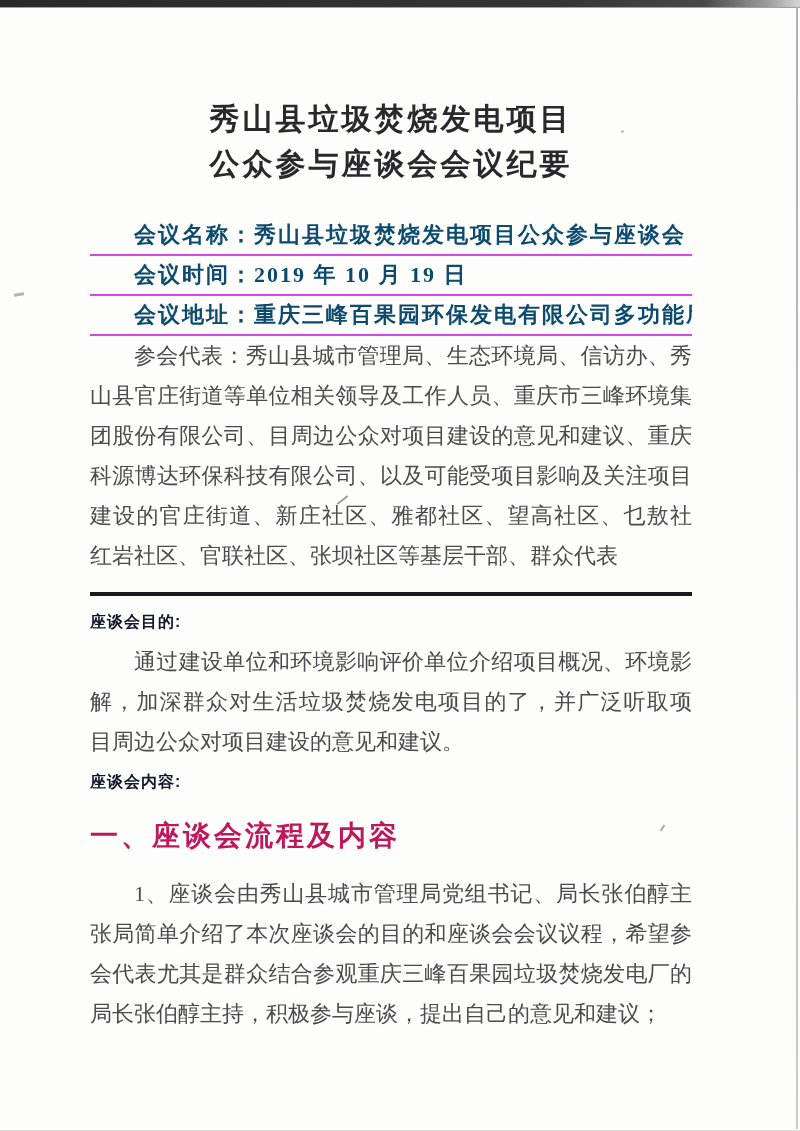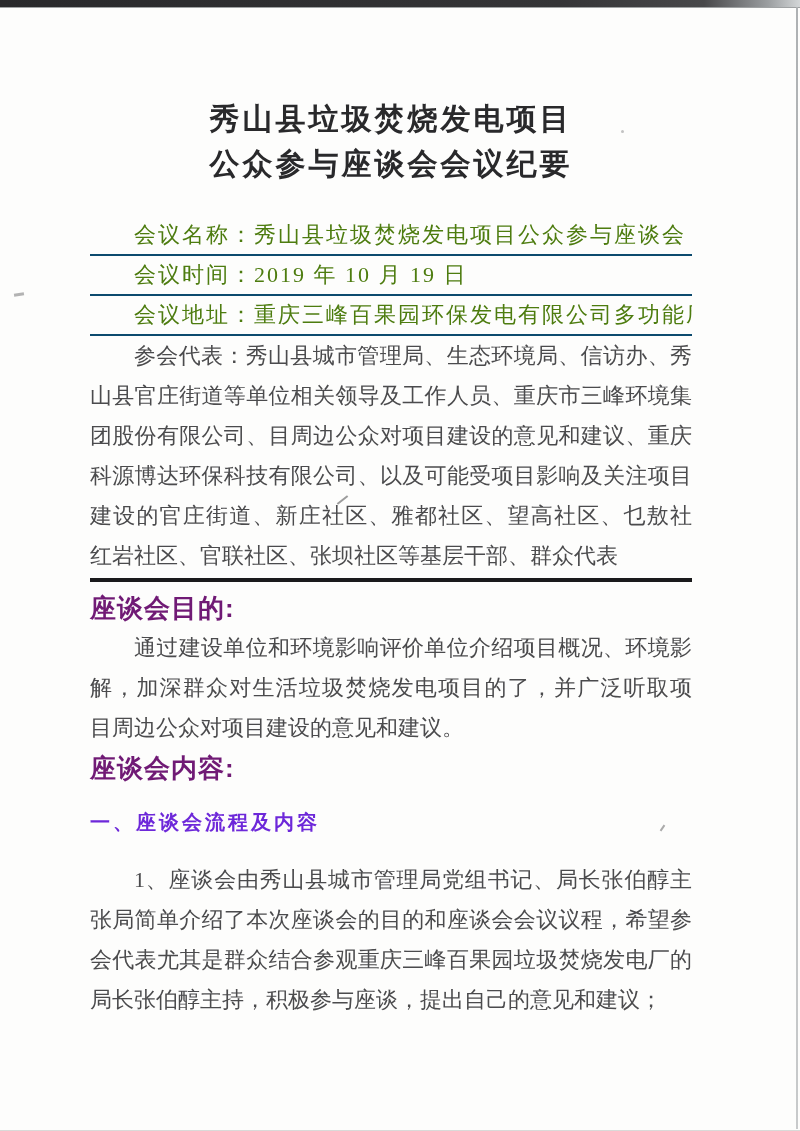--- a/index.html
+++ b/index.html
@@ -31,44 +31,44 @@
 
   .doc-title {
     margin:88px 0 0 0; text-align:center;
     font-size:30px; font-weight:bold; line-height:45px; letter-spacing:3px;
     color:#29292b;
   }
   .doc-title .title-line { display:block; }
 
   .info-table { margin-top:32px; }
   .info-row {
-    height:36px; line-height:34px; border-bottom:2px solid #0c4a6e;
-    font-size:22px; letter-spacing:2px; color:#4d7c0f; text-indent:44px;
-    white-space:nowrap; overflow:hidden;
+    height:36px; line-height:34px; border-bottom:2px solid #d946ef;
+    font-size:22px; letter-spacing:2px; color:#0c4a6e; text-indent:44px;
+    white-space:nowrap; overflow:hidden;font-weight:bold;
   }
   .info-row + .info-row { height:38px; line-height:38px; }
 
-  .participants { border-bottom:4px solid #1a1a1c; padding-bottom:2px; }
+  .participants { border-bottom:4px solid #1a1a1c; padding-bottom:16px; }
 
   .jline {
     height:40px; line-height:40px; font-size:22px; color:#4b4b4d;
     text-align:justify; text-align-last:justify; overflow:hidden;
   }
   .jline.indent { text-indent:44px; }
   .jline.last { text-align-last:left; }
 
   .section-heading {
     font-family:"Liberation Sans", sans-serif; font-weight:700;
-    font-size:26px; color:#701a75; line-height:40px; letter-spacing:1px;
+    font-size:16px; color:#0f172a; line-height:40px; letter-spacing:1px;
   }
   .purpose-heading { margin-top:6px; }
   .para { color:#464648; }
   .sub-heading {
     font-family:"Liberation Sans", sans-serif; font-weight:800;
-    font-size:20px; color:#6d28d9; letter-spacing:3px;
+    font-size:28px; color:#be185d; letter-spacing:3px;
     line-height:32px; margin-top:18px;
   }
   .item-para { margin-top:22px; }
 </style>
 </head>
 <body>
 
 <div class="page">
   <div class="scan-top-edge"></div>
   <div class="scan-right-edge"></div>

